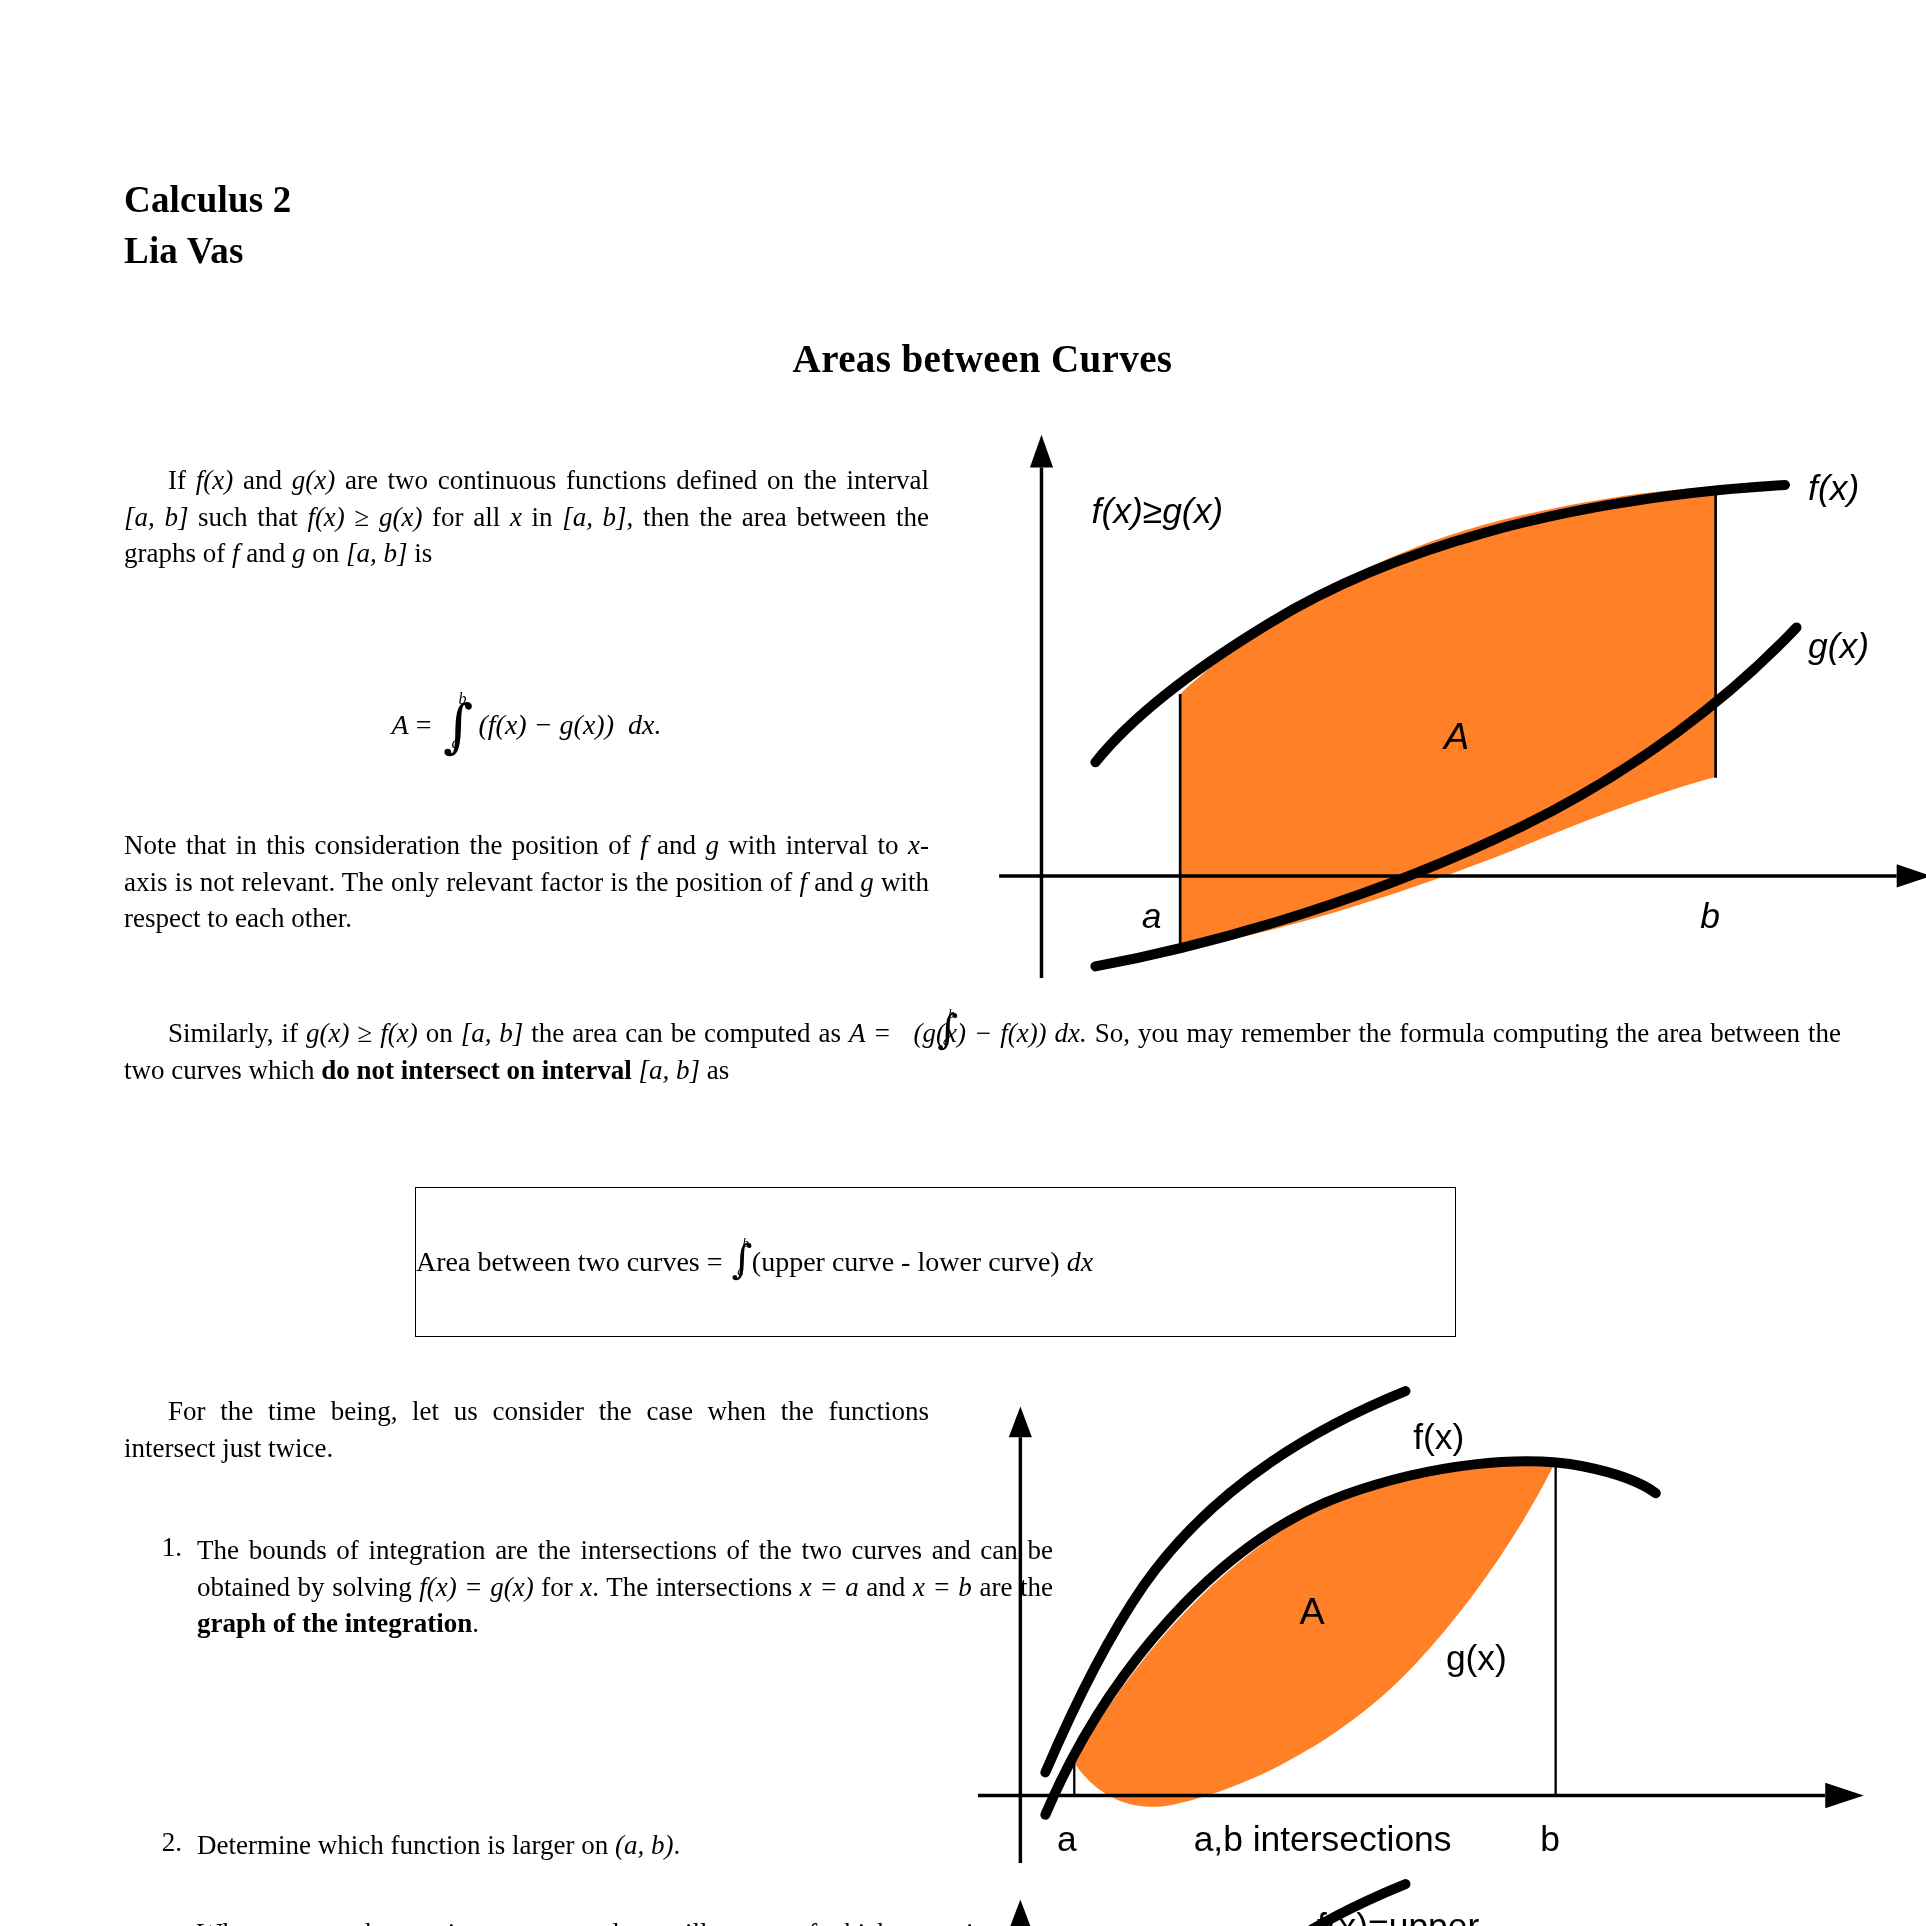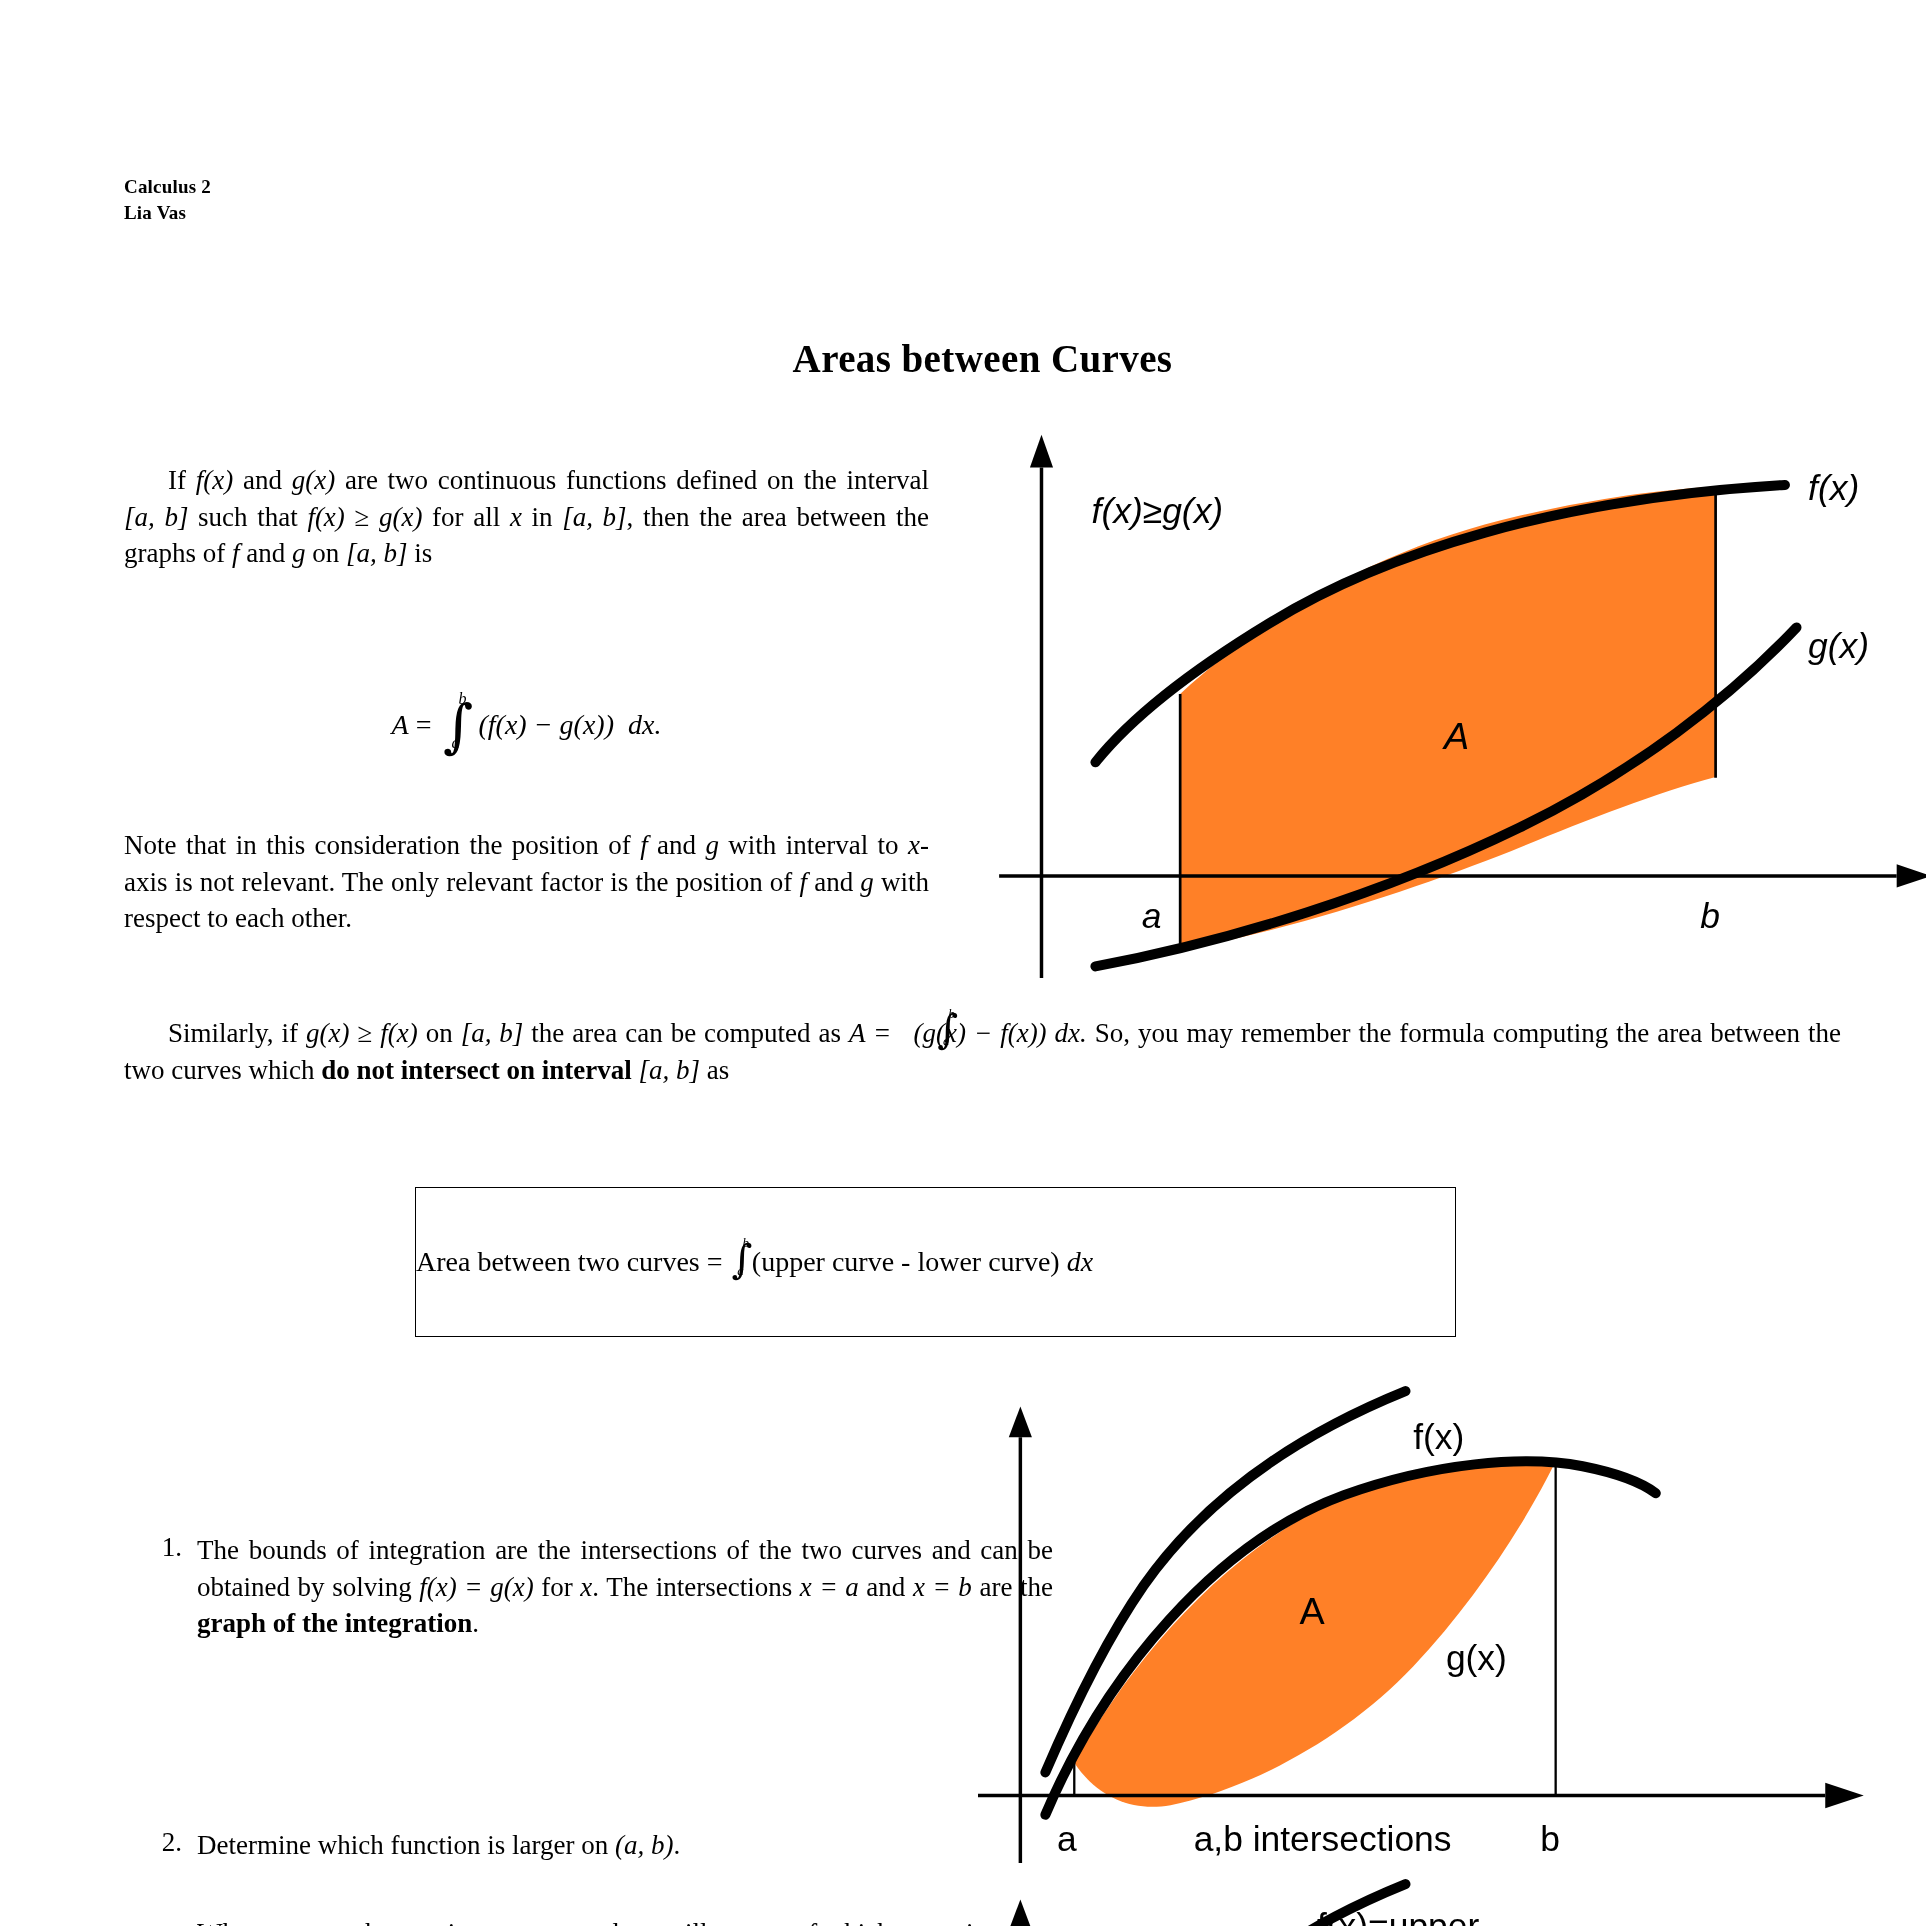--- a/index.html
+++ b/index.html
@@ -9,21 +9,21 @@
     font-family:"Liberation Serif", serif;
     color:#000;
     position:relative;
     overflow:hidden;
   }
   .page { position:absolute; left:0; top:0; width:1965px; height:2542px; }
 
   
   .hdr {
     position:absolute; left:124px; top:174px;
-    font-size:19px; font-weight:bold; line-height:1.38;
+    font-size:37px; font-weight:bold; line-height:1.38;
     letter-spacing:0.2px;
   }
   .doc-title {
     position:absolute; left:0; top:336px; width:1965px;
     text-align:center; font-size:39px; font-weight:bold;
     letter-spacing:0.4px;
   }
 
   .ptext { font-size:27px; line-height:1.355; text-align:justify; }
   .ptext.ind { text-indent:44px; }
@@ -114,20 +114,21 @@
 
   <div class="boxf">
     <span>Area between two curves =</span>&nbsp;<span class="intg sm">
         <span class="sym">∫</span>
         <span class="up">b</span>
         <span class="lo">a</span>
       </span><span>(upper curve - lower curve)</span>&nbsp;<i class="m">dx</i>
   </div>
 
 
+  <div class="colL ptext ind" style="top:1393px;">For the time being, let us consider the case when the functions intersect just twice.</div>
 
   <div class="li" style="left:124px; top:1532px; width:929px;">
     <span class="num">1.</span>
     <span class="body">
       <span>The bounds of integration are the intersections of the two curves and can be obtained by solving </span><i class="m">f(x) = g(x)</i><span> for </span><i class="m">x</i><span>. The intersections </span><i class="m">x = a</i><span> and </span><i class="m">x = b</i><span> are the </span><b class="bf">graph of the integration</b><span>.</span>
     </span>
   </div>
 
   <div class="li" style="left:124px; top:1827px; width:929px;">
     <span class="num">2.</span>

